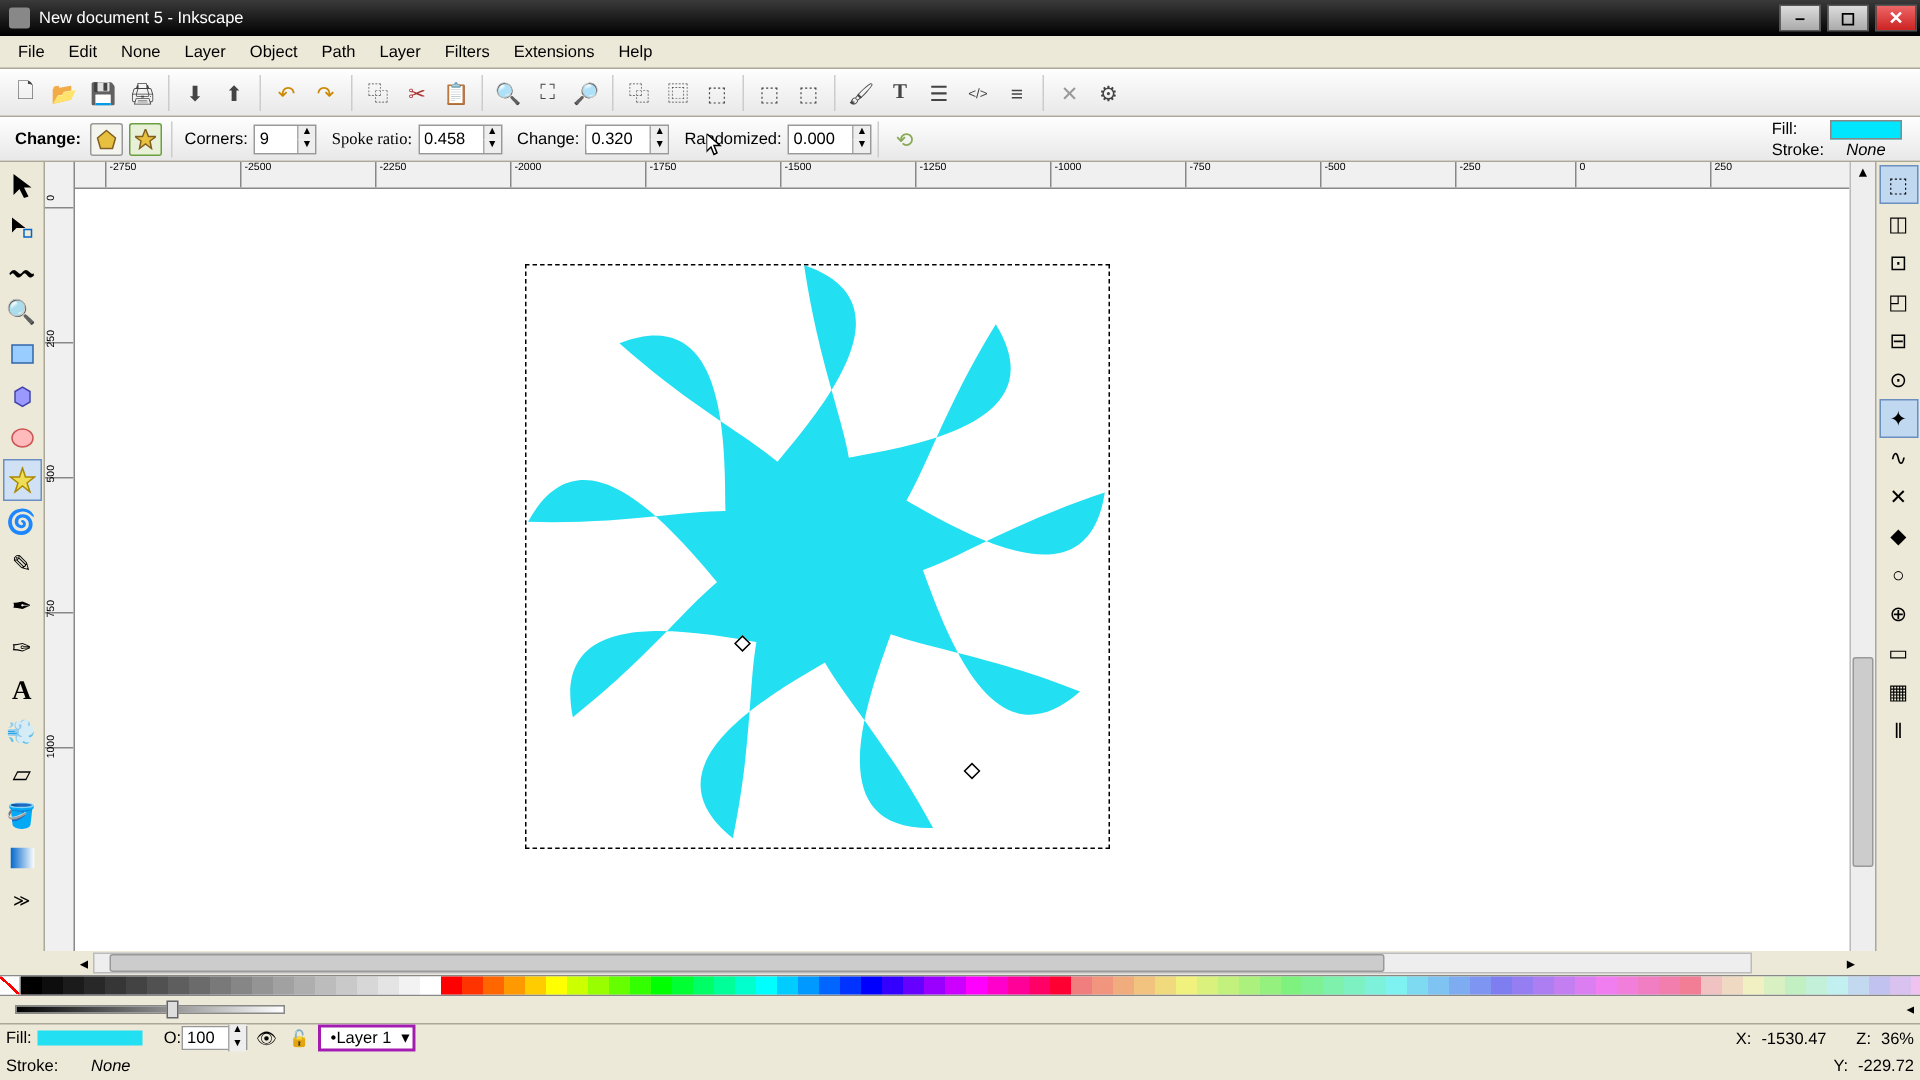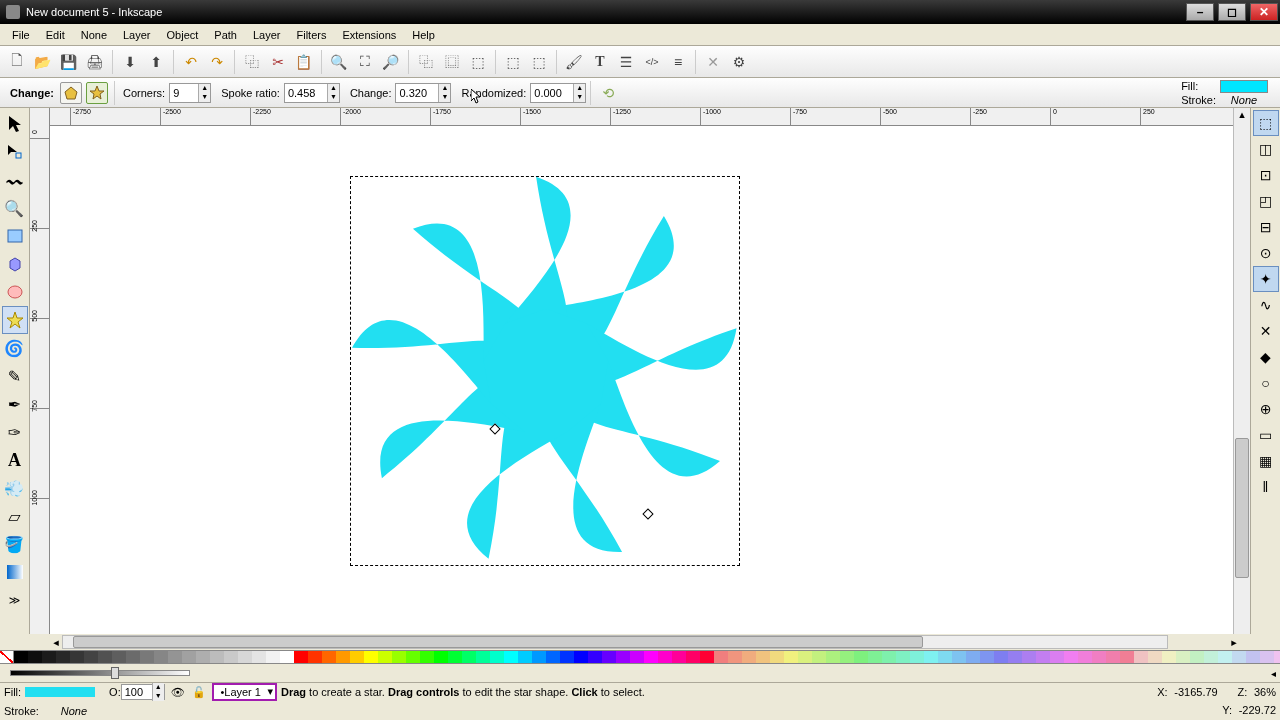--- a/index.html
+++ b/index.html
@@ -167,21 +167,21 @@
   </div>
   <div class="sep"></div>
   <label>Corners:</label>
   <div class="spinbox">
     <input style="width: 28px;" value="9">
     <div class="spin">
         <div>▲</div>
         <div>▼</div>
       </div>
   </div>
-  <label style="margin-left:10px;">Spoke ratio:</label>
+  <label style="margin-left:10px;font-family:Liberation Serif, serif;">Spoke ratio:</label>
   <div class="spinbox">
     <input value="0.458" style="">
     <div class="spin">
         <div>▲</div>
         <div>▼</div>
       </div>
   </div>
   <label style="margin-left:10px;">Change:</label>
   <div class="spinbox">
     <input value="0.320" style="">
@@ -509,24 +509,21 @@
     <div class="spinbox" style="height:16px;">
       <input style="width: 30px;" value="100">
       <div class="spin">
           <div>▲</div>
           <div>▼</div>
         </div>
     </div>
     <span style="margin:0 6px;">👁</span>
     <span style="margin:0 2px;">🔓</span>
     <div class="layer-combo">•<span>Layer 1</span></div>
-    <div class="hint">
-      <b>Drag</b><span> to create a star. </span><b>Drag controls</b><span> to edit the star shape. </span><b>Click</b><span> to select.</span>
-    </div>
-    <div class="coords"><span>X:</span> <span>-3165.79</span>   <span>Z:</span> <span>36%</span></div>
+    <div class="coords"><span>X:</span> <span>-1530.47</span>   <span>Z:</span> <span>36%</span></div>
   </div>
   <div class="row">
     <span>Stroke:</span>
     <span style="width:70px;text-align:center;font-style:italic;">None</span>
     <div class="coords"><span>Y:</span> <span>-229.72</span></div>
   </div>
 </div>
 
 <svg class="cursor-fake" style="left:471px; top:89px;" viewBox="0 0 12 16">
     <polygon points="0,0 0,12 3,9 5,14 7,13 5,8 9,8" fill="#fff" stroke="#000" stroke-width="1"></polygon>

